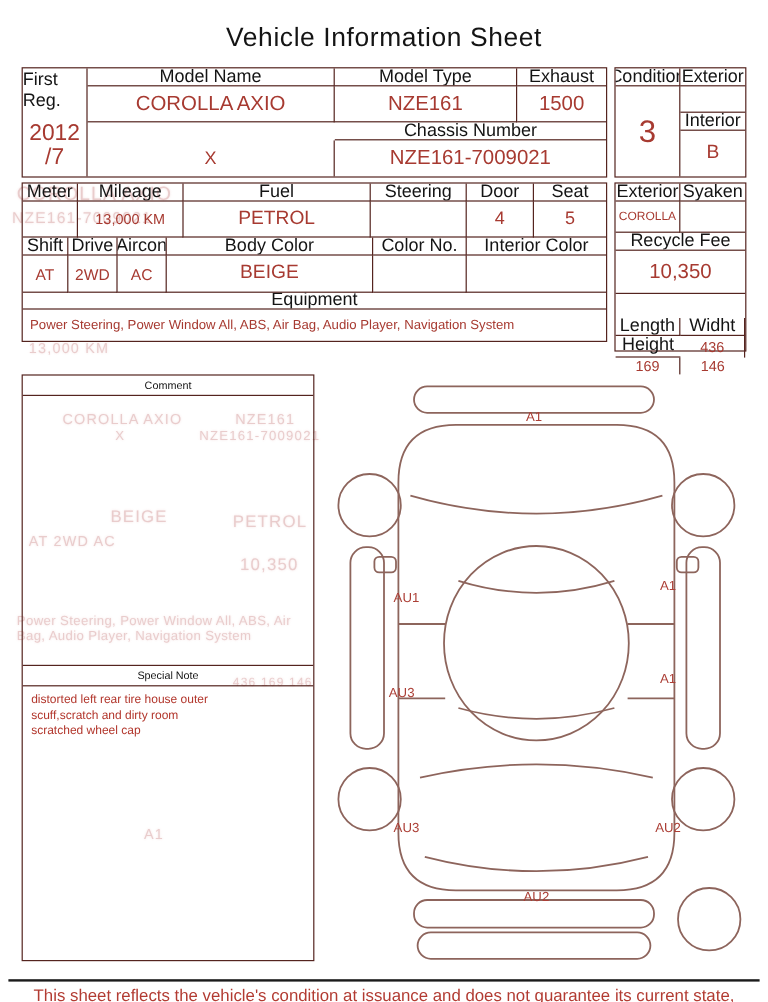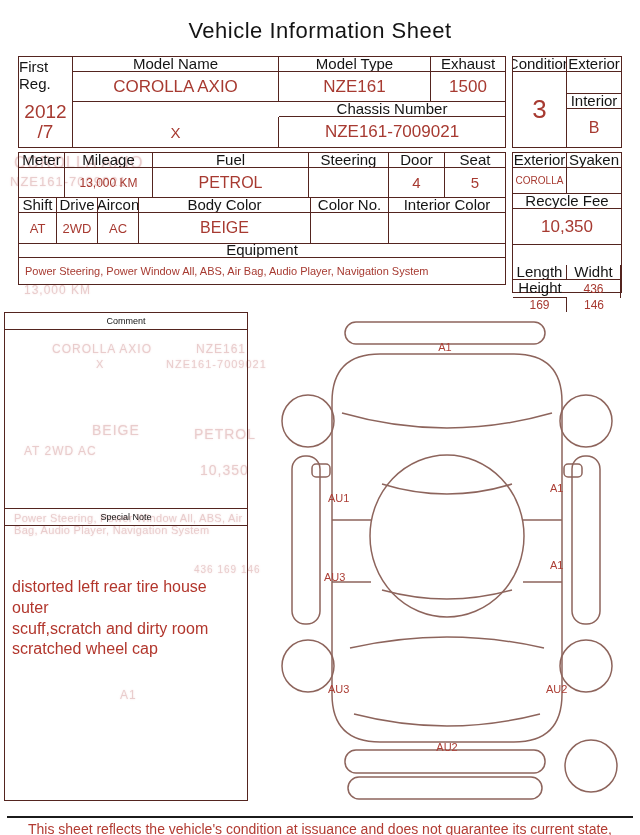--- a/index.html
+++ b/index.html
@@ -19,21 +19,21 @@
   .fs26{font-size:26px;} .fs19{font-size:19px;line-height:1.05;text-align:center;}
   .fs17{font-size:17px;} .fs16{font-size:16px;} .fs15{font-size:15px;}
   .fs13{font-size:13px;} .fs12{font-size:12px;} .fs11{font-size:11px;} .fs10{font-size:10px;}
   .left{justify-content:flex-start;text-align:left;padding-left:6px;}
   .stack{display:flex;flex-direction:column;width:100%;height:100%;}
   .commentHeader,.specialHeader{height:16px;display:flex;align-items:center;justify-content:center;
       font-size:9px;color:var(--ink);flex:0 0 auto;}
   .commentHeader{border-bottom:1px solid var(--bc);}
   .specialHeader{border-top:1px solid var(--bc);border-bottom:1px solid var(--bc);}
   .commentSpace{flex:1 1 auto;}
-  .noteArea{flex:0 0 218px;padding:5px 7px;color:#b2362c;font-size:16px;line-height:1.3;text-align:left;}
+  .noteArea{flex:0 0 218px;padding:5px 7px;color:#b2362c;font-size:10px;line-height:1.3;text-align:left;}
   .diagram{position:absolute;left:266px;top:318px;width:360px;height:490px;z-index:2;}
   .diagram svg{display:block;}
   .outline{fill:none;stroke:#7a4a40;stroke-width:1.5;opacity:.85;}
   .marker{fill:#ac3f36;font-size:11px;font-family:"Liberation Sans",sans-serif;}
   .footerLine{position:absolute;left:7px;right:7px;top:816px;border-top:2px solid #1b1b1b;z-index:2;}
   .footerText{position:absolute;top:821px;left:0;right:0;text-align:center;
       font-size:14px;color:#b23b32;z-index:2;}
   .ghost-layer{position:absolute;inset:0;z-index:1;}
   .ghost{position:absolute;color:#cc8888;opacity:.42;letter-spacing:1px;white-space:nowrap;
       text-shadow:0 0 2px #e0b0b0;}
@@ -140,21 +140,21 @@
     <div class="grid" style="flex:1 1 auto;grid-template-columns:1fr 1fr;grid-template-rows:15px 1fr;margin-top:20px;">
       <div class="cell br bb lbl">Length</div>
       <div class="cell br bb lbl">Widht</div>
       <div class="cell bb lbl">Height</div>
       <div class="cell br val fs12">436</div>
       <div class="cell br val fs12">169</div>
       <div class="cell val fs12">146</div>
     </div>
   </div>
 
-  <div class="box stack" style="left:4px;top:312px;width:244px;height:489px;gap:46px;">
+  <div class="box stack" style="left:18px;top:312px;width:244px;height:489px;">
     <div class="commentHeader">Comment</div>
     <div class="commentSpace"></div>
     <div class="specialHeader">Special Note</div>
     <div class="noteArea">
       <div>distorted left rear tire house outer</div>
       <div>scuff,scratch and dirty room</div>
       <div>scratched wheel cap</div>
     </div>
   </div>
 

